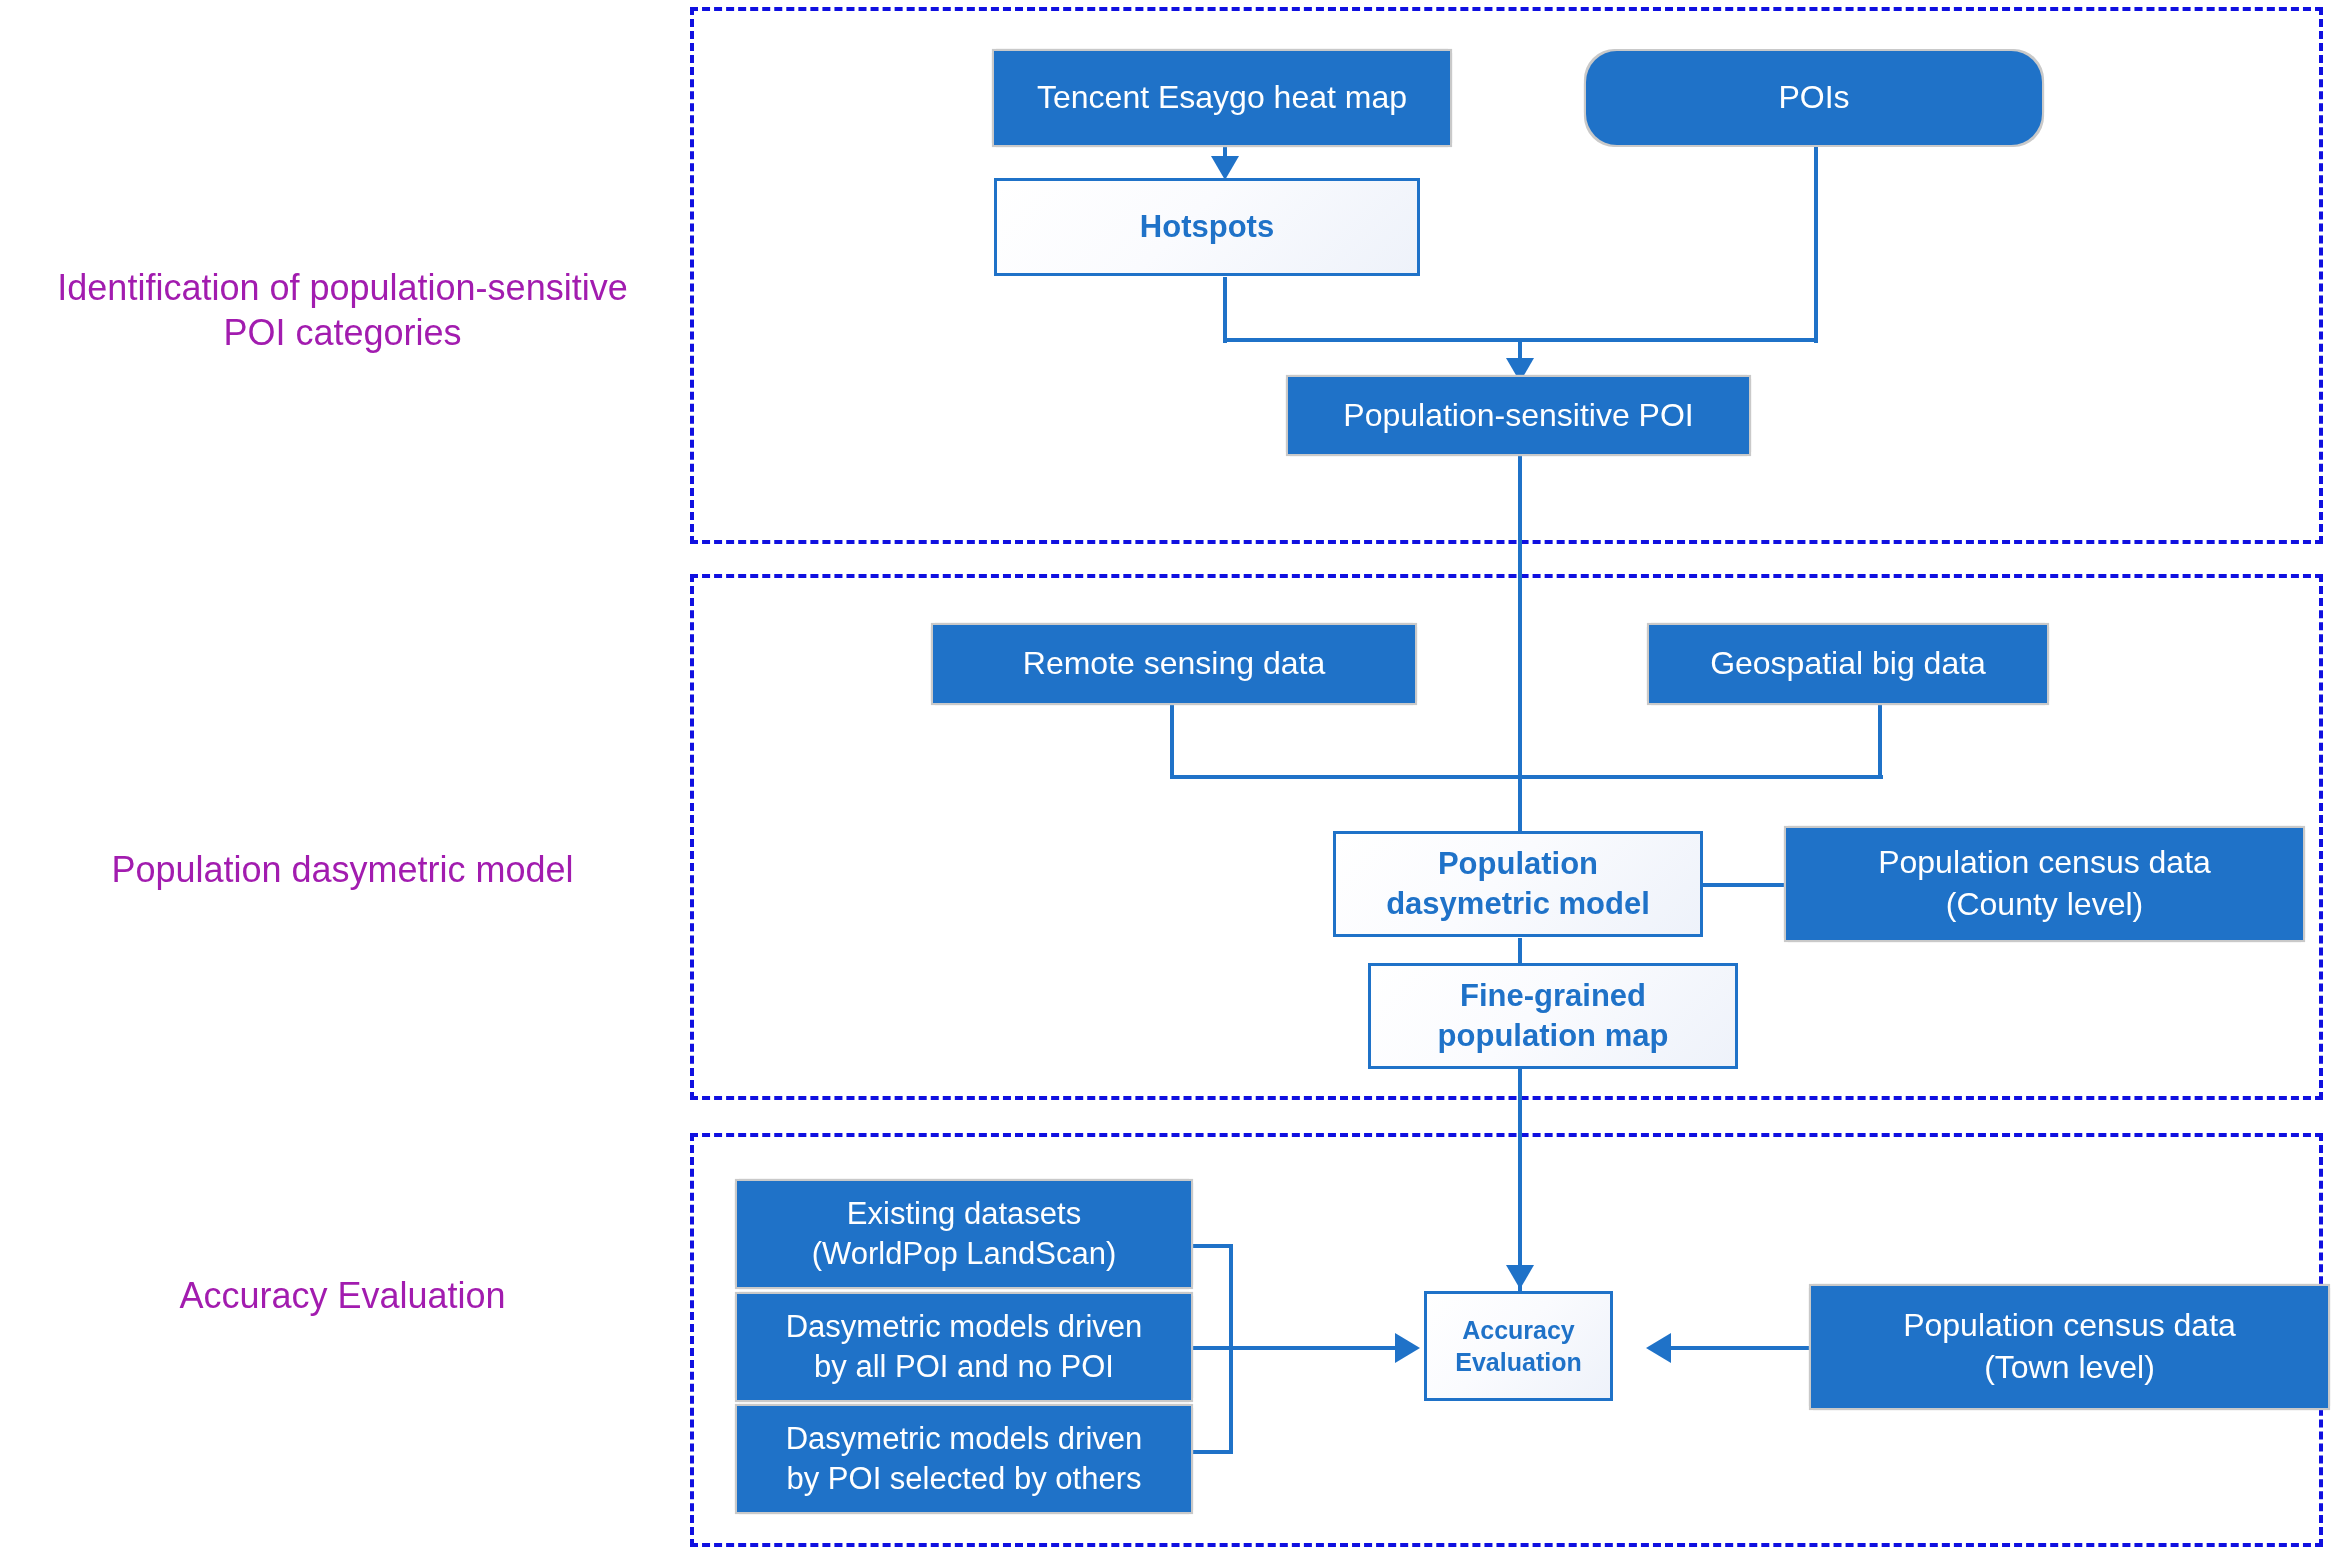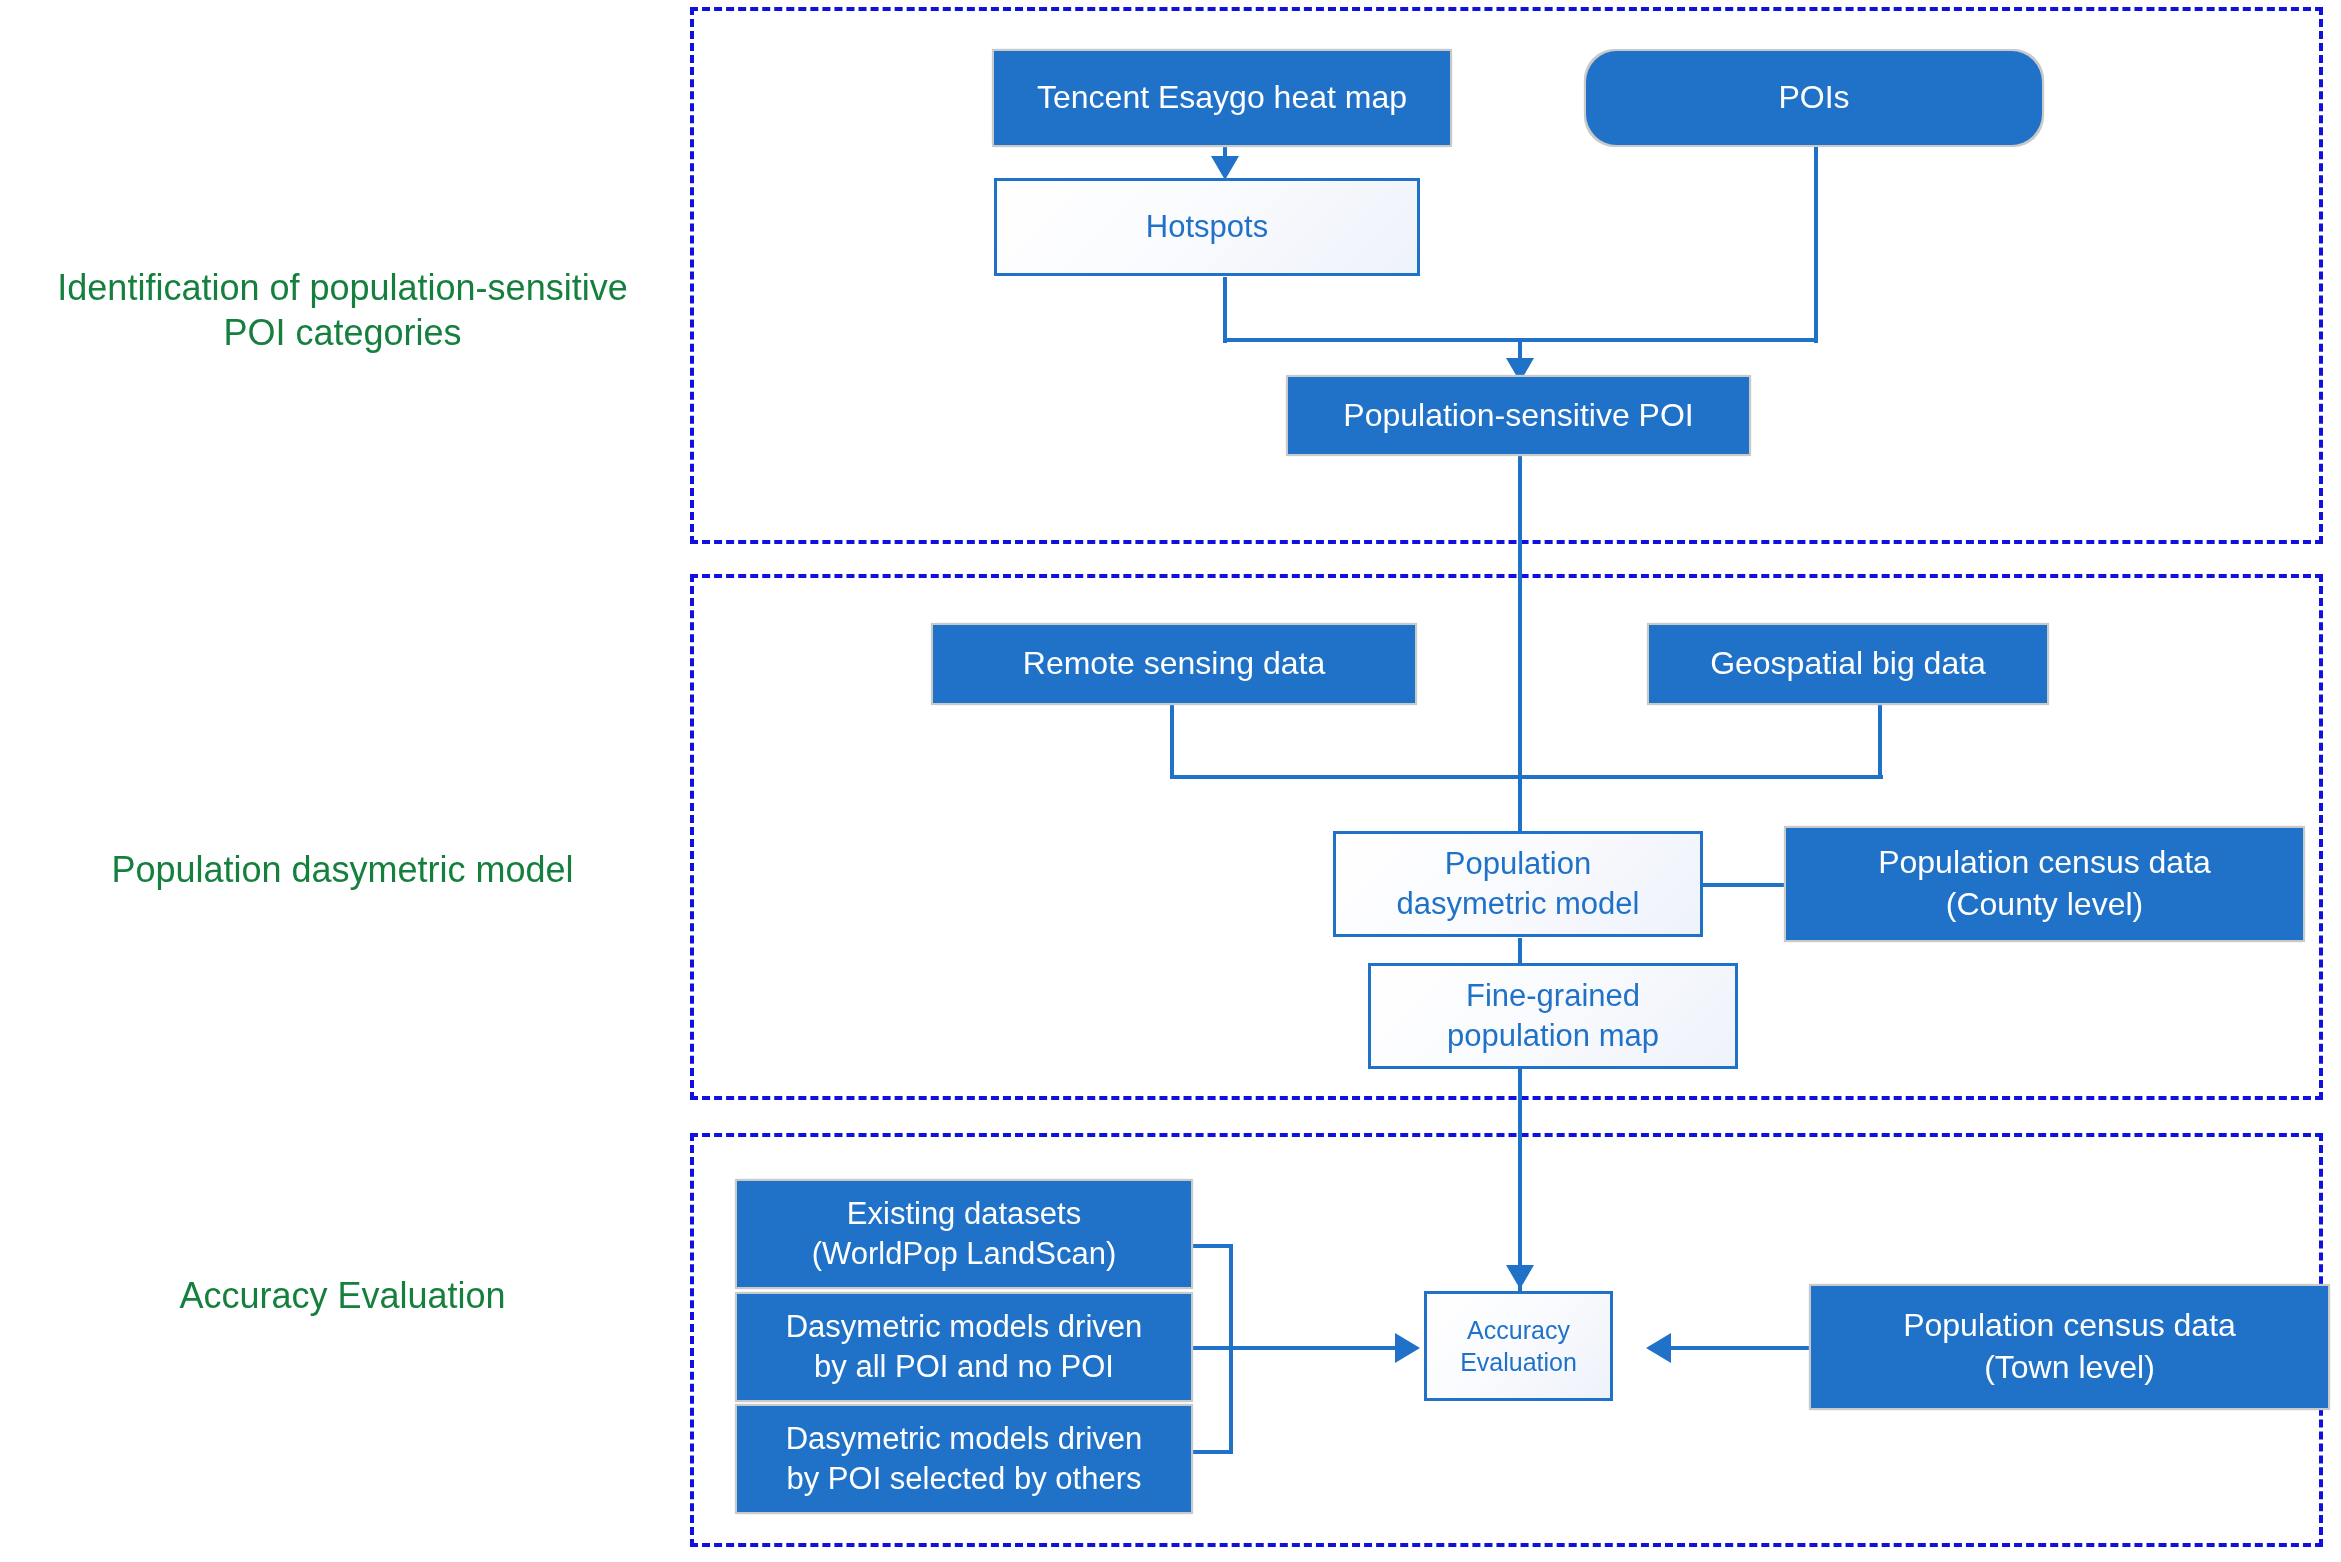--- a/index.html
+++ b/index.html
@@ -20,21 +20,21 @@
   
   .section-frame {
     position: absolute;
     border: 4.9px dashed #1010E0;
     box-sizing: border-box;
     background: transparent;
   }
   
   .stage-label {
     position: absolute;
-    color: #15803d;
+    color: #a21caf;
     font-size: 36px;
     line-height: 1.26;
     text-align: center;
     box-sizing: border-box;
   }
   
   .node {
     position: absolute;
     box-sizing: border-box;
     display: flex;
@@ -49,20 +49,21 @@
     background: #1F72C8;
     color: #FFFFFF;
     font-size: 32px;
     box-shadow: 2.1px 2.1px 0 0 #C9C9C9, -2.1px -2.1px 0 0 #C9C9C9, 2.1px -2.1px 0 0 #C9C9C9, -2.1px 2.1px 0 0 #C9C9C9;
   }
   .node.light {
     background: linear-gradient(135deg, #FFFFFF 0%, #FAFBFE 45%, #EEF2FA 100%);
     color: #1F72C8;
     font-size: 31px;
     border: 3.5px solid #1F72C8;
+    font-weight: bold;
   }
 
   
   .conn {
     position: absolute;
     background: #1F72C8;
   }
   .conn.v { width: 4.2px; }
   .conn.h { height: 4.2px; }
 

